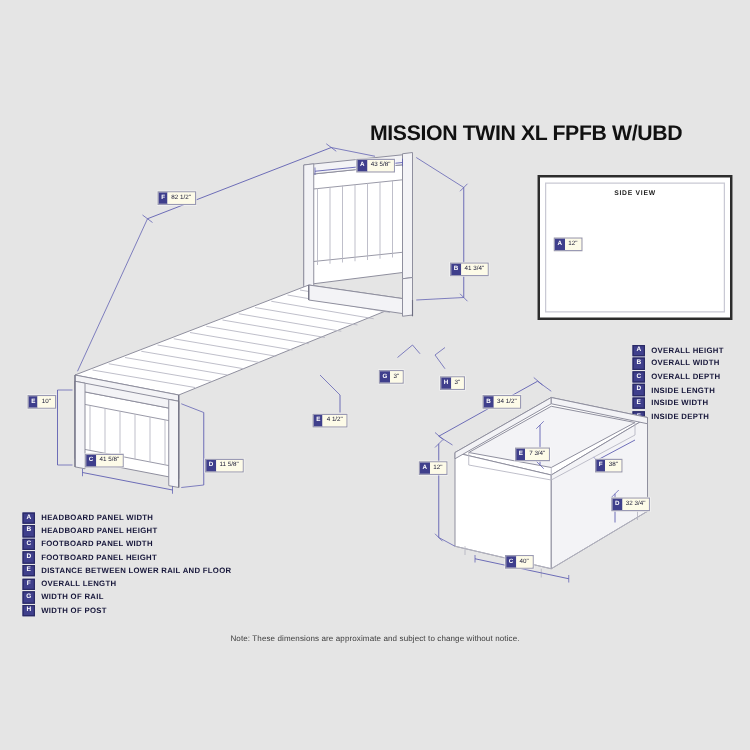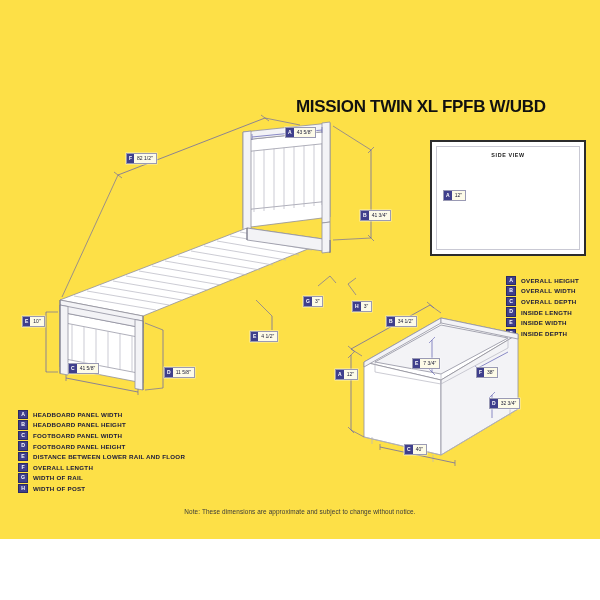--- a/index.html
+++ b/index.html
@@ -7,22 +7,22 @@
     padding: 0;
     background: #ffffff;
   }
   body {
     font-family: "Liberation Sans", sans-serif;
     -webkit-font-smoothing: antialiased;
   }
   #page {
     position: relative;
     width: 600px;
-    height: 539px;
-    background: #fde047;
+    height: 600px;
+    background: #e5e5e5;
     overflow: hidden;
     text-decoration: underline;
   }
 
   
   .title {
     position: absolute;
     left: 296px;
     top: 97px;
     font-size: 17px;

